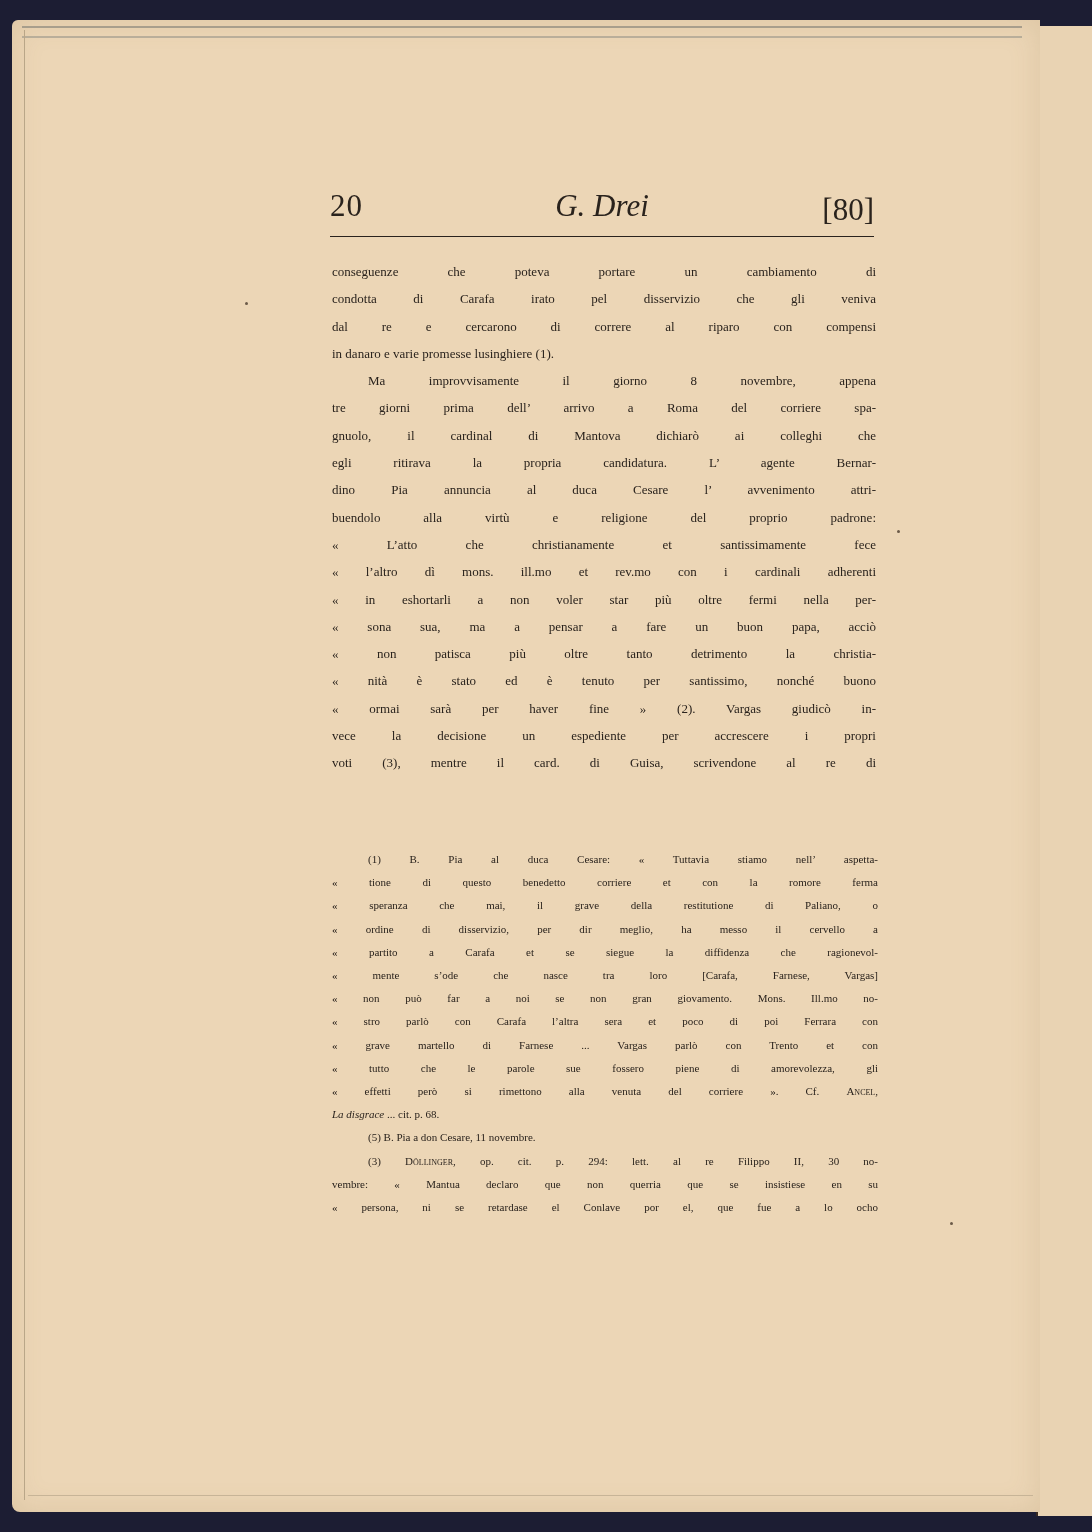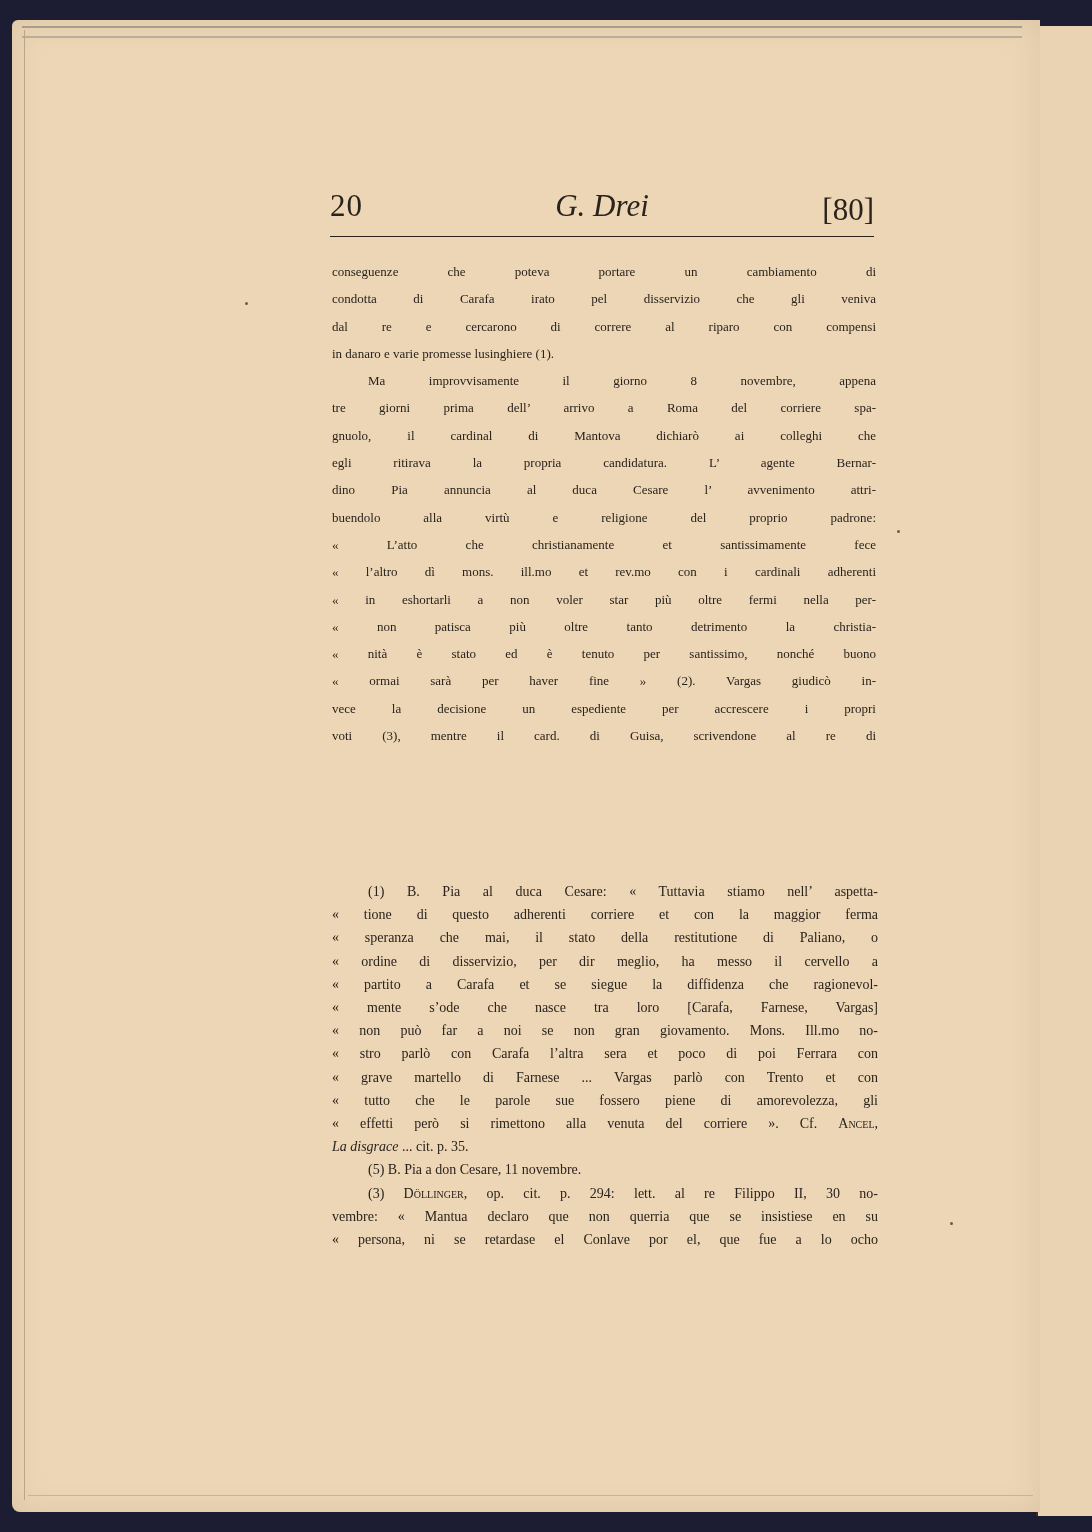--- a/index.html
+++ b/index.html
@@ -45,22 +45,22 @@
     border-top: 1.5px solid #2a231d;
   }
   .body-text {
     position: absolute; left: 332px; top: 258px; width: 544px;
     color: #2a231d; font-size: 13px; line-height: 27.3px;
   }
   .line { display: block; white-space: nowrap; text-align: justify; text-align-last: justify; }
   .line.last { text-align-last: left; }
   .line.indent { padding-left: 36px; }
   .notes {
-    position: absolute; left: 332px; top: 880px; width: 546px;
-    color: #2a231d; font-size: 14px; line-height: 23.2px;
+    position: absolute; left: 332px; top: 848px; width: 546px;
+    color: #2a231d; font-size: 11px; line-height: 23.2px;
   }
   .notes .line.indent { padding-left: 36px; }
   .sc { font-variant: small-caps; }
   .it { font-style: italic; }
   .speck { position: absolute; width: 3px; height: 3px; border-radius: 50%; background: #6b5a48; }
 </style>
 </head>
 <body>
 
 <div class="next-page"></div>
@@ -83,40 +83,41 @@
   <span class="line last">in danaro e varie promesse lusinghiere (1).</span>
   <span class="line indent">Ma improvvisamente il giorno 8 novembre, appena</span>
   <span class="line">tre giorni prima dell’ arrivo a Roma del corriere spa-</span>
   <span class="line">gnuolo, il cardinal di Mantova dichiarò ai colleghi che</span>
   <span class="line">egli ritirava la propria candidatura. L’ agente Bernar-</span>
   <span class="line">dino Pia annuncia al duca Cesare l’ avvenimento attri-</span>
   <span class="line">buendolo alla virtù e religione del proprio padrone:</span>
   <span class="line">« L’atto che christianamente et santissimamente fece</span>
   <span class="line">« l’altro dì mons. ill.mo et rev.mo con i cardinali adherenti</span>
   <span class="line">« in eshortarli a non voler star più oltre fermi nella per-</span>
+  <span class="line">« sona sua, ma a pensar a fare un buon papa, acciò</span>
   <span class="line">« non patisca più oltre tanto detrimento la christia-</span>
   <span class="line">« nità è stato ed è tenuto per santissimo, nonché buono</span>
   <span class="line">« ormai sarà per haver fine » (2). Vargas giudicò in-</span>
   <span class="line">vece la decisione un espediente per accrescere i propri</span>
   <span class="line">voti (3), mentre il card. di Guisa, scrivendone al re di</span>
 </div>
 
 <div class="notes">
   <span class="line indent">(1) B. Pia al duca Cesare: « Tuttavia stiamo nell’ aspetta-</span>
-  <span class="line">« tione di questo adherenti corriere et con la maggior ferma</span>
-  <span class="line">« speranza che mai, il stato della restitutione di Paliano, o</span>
+  <span class="line">« tione di questo benedetto corriere et con la romore ferma</span>
+  <span class="line">« speranza che mai, il grave della restitutione di Paliano, o</span>
   <span class="line">« ordine di disservizio, per dir meglio, ha messo il cervello a</span>
   <span class="line">« partito a Carafa et se siegue la diffidenza che ragionevol-</span>
   <span class="line">« mente s’ode che nasce tra loro [Carafa, Farnese, Vargas]</span>
   <span class="line">« non può far a noi se non gran giovamento. Mons. Ill.mo no-</span>
   <span class="line">« stro parlò con Carafa l’altra sera et poco di poi Ferrara con</span>
   <span class="line">« grave martello di Farnese ... Vargas parlò con Trento et con</span>
   <span class="line">« tutto che le parole sue fossero piene di amorevolezza, gli</span>
   <span class="line"><span>« effetti però si rimettono alla venuta del corriere ». Cf. </span><span class="sc">Ancel,</span></span>
-  <span class="line last"><span class="it">La disgrace</span><span> ... cit. p. 35.</span></span>
+  <span class="line last"><span class="it">La disgrace</span><span> ... cit. p. 68.</span></span>
   <span class="line indent last">(5) B. Pia a don Cesare, 11 novembre.</span>
   <span class="line indent"><span>(3) </span><span class="sc">Döllinger</span><span>, op. cit. p. 294: lett. al re Filippo II, 30 no-</span></span>
   <span class="line">vembre: « Mantua declaro que non querria que se insistiese en su</span>
   <span class="line">« persona, ni se retardase el Conlave por el, que fue a lo ocho</span>
 </div>
 
 <div class="speck" style="left:245px;top:302px;"></div>
 <div class="speck" style="left:897px;top:530px;"></div>
 <div class="speck" style="left:950px;top:1222px;"></div>
 

